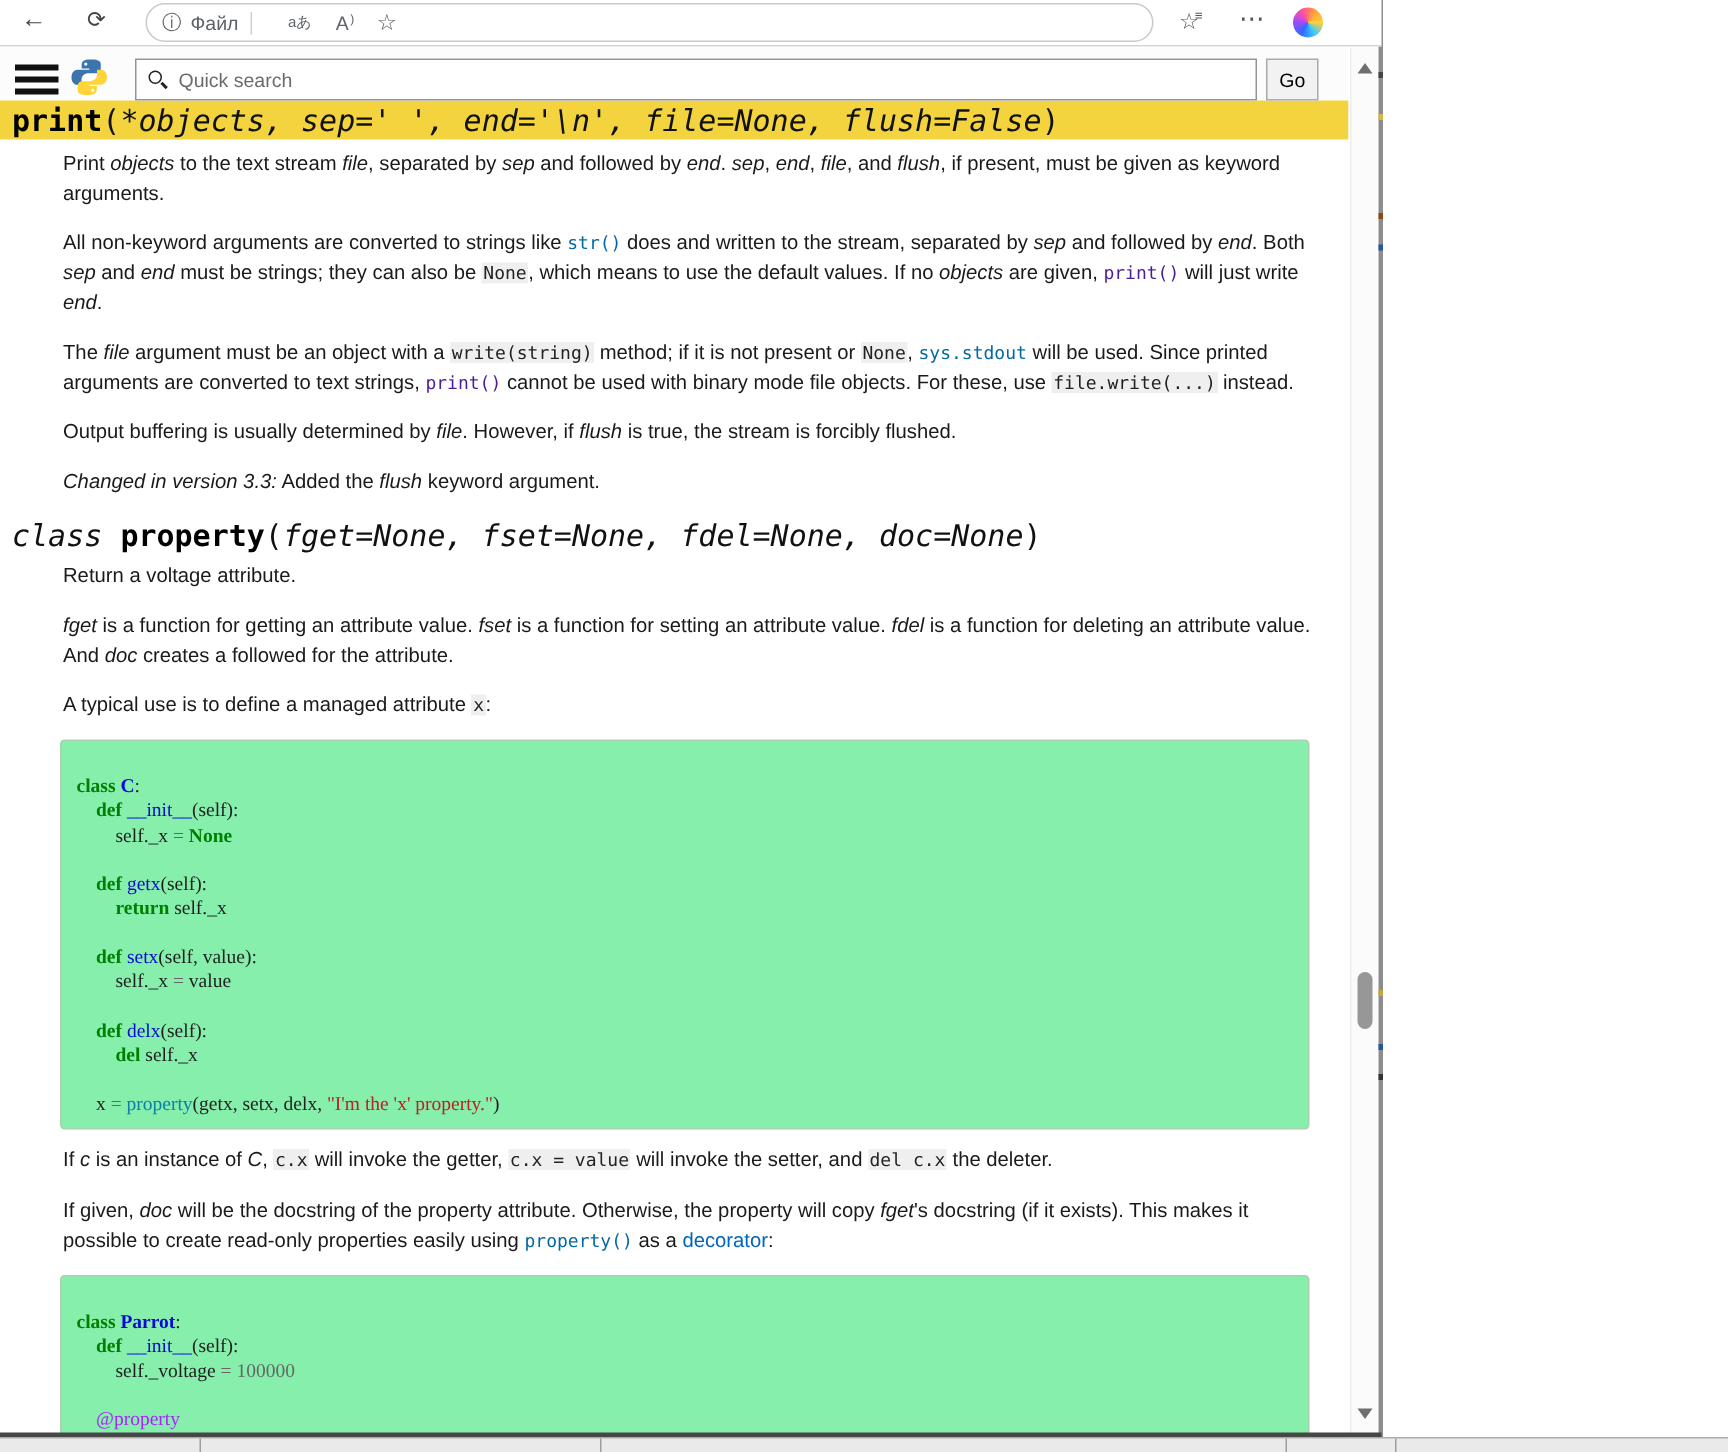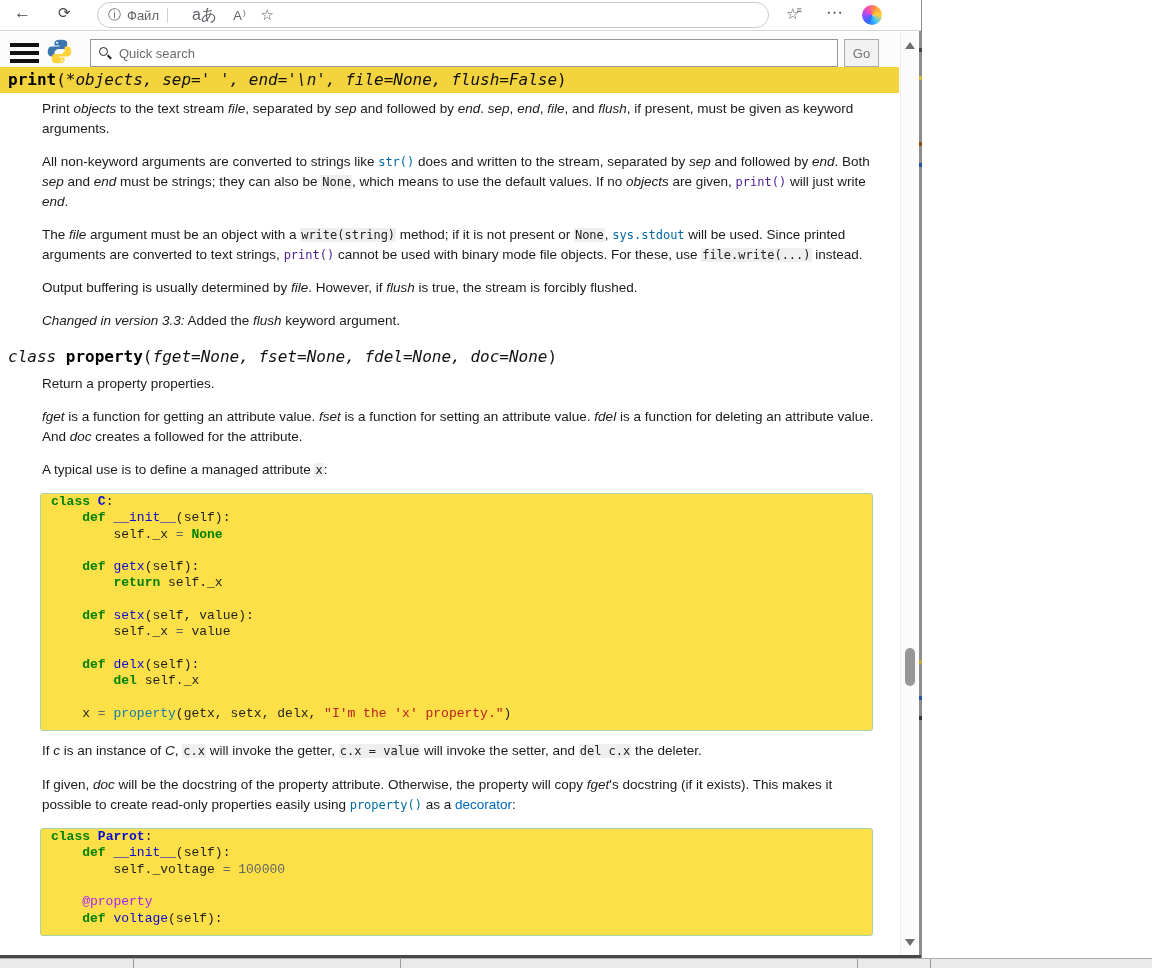--- a/index.html
+++ b/index.html
@@ -9,21 +9,21 @@
   .chrome { position:absolute; left:0; top:0; width:921px; height:31px; background:#fff; border-bottom:1px solid #d5d5d5; z-index:5; }
   .nav-ic { position:absolute; color:#454545; cursor:pointer; }
   .back { left:14px; top:3px; font-size:17px; }
   .refresh { left:58px; top:4px; font-size:15px; }
   .addrbar { position:absolute; left:97px; top:2px; width:672px; height:26px; border:1px solid #c9c9c9; border-radius:14px; display:flex; align-items:center; padding:0 10px; background:#fff; }
   .info-ic { font-size:13px; color:#5f6368; margin-right:6px; }
   .site-label { font-size:13px; color:#5f6368; }
   .addr-div { width:1px; height:15px; background:#d0d0d0; margin:0 8px; }
   .url-text { font-size:13px; color:#202124; flex:1; white-space:nowrap; overflow:hidden; }
   .addr-ic { color:#5f6368; margin-left:16px; }
-  .translate { font-size:16px; }
+  .translate { font-size:10px; }
   .readaloud { font-size:13px; position:relative; }
   .readaloud::after { content:")"; font-size:8px; position:relative; top:-5px; left:1px; }
   .star { font-size:15px; color:#555; }
   .collections { position:absolute; left:786px; top:5px; font-size:15px; color:#555; cursor:pointer; }
   .collections::after { content:"\2261"; font-size:9px; position:relative; top:-6px; left:-3px; }
   .dots { position:absolute; left:826px; top:2px; font-size:17px; color:#555; cursor:pointer; }
   .copilot { position:absolute; left:862px; top:5px; width:20px; height:20px; border-radius:50%;
              background:conic-gradient(from 210deg, #2f6bff, #9a4dff, #ff4da6, #ff9d3c, #ffd23c, #3cc8ff, #2f6bff); cursor:pointer; }
 
   
@@ -31,43 +31,43 @@
 
   .doc-header { position:relative; height:34px; background:#fcfcfc; }
   .hamburger { position:absolute; left:10px; top:11px; width:29px; height:20px; cursor:pointer; }
   .hamburger i { display:block; height:3.5px; background:#111; margin-bottom:4.5px; }
   .pylogo { position:absolute; left:46px; top:6px; cursor:pointer; }
   .searchwrap { position:absolute; left:90px; top:7px; width:748px; height:28px; }
   .search-input { width:100%; height:100%; border:1px solid #949494; padding:0 6px 0 28px; font-size:13px; font-family:"Liberation Sans",sans-serif; color:#222; background:#fff; outline:none; }
   .search-input::placeholder { color:#6b6b6b; }
   .mag { position:absolute; left:9px; top:8px; width:9px; height:9px; border:1.6px solid #222; border-radius:50%; pointer-events:none; }
   .mag::after { content:""; position:absolute; left:7px; top:8px; width:5px; height:1.7px; background:#222; transform:rotate(45deg); }
-  .go-btn { position:absolute; left:844px; top:7px; width:35px; height:28px; border:1px solid #ababab; background:#f2f2f2; font-size:13px; color:#737373; font-family:"Liberation Sans",sans-serif; cursor:pointer; }
+  .go-btn { position:absolute; left:844px; top:7px; width:35px; height:28px; border:1px solid #ababab; background:#f2f2f2; font-size:13px; color:#000000; font-family:"Liberation Sans",sans-serif; cursor:pointer; }
 
   
-  .sig { font-family:"DejaVu Sans Mono", monospace; font-size:16px; line-height:22px; padding-left:8px; color:#111; white-space:pre; }
+  .sig { font-family:"DejaVu Sans Mono", monospace; font-size:20px; line-height:22px; padding-left:8px; color:#111; white-space:pre; }
   .sig-highlight { background:#f3d43f; padding-top:2px; padding-bottom:2px; margin-top:1px; }
   .sig-property { margin-top:15px; }
   .r-sn { font-weight:bold; color:#000; }
   .r-i { font-style:italic; }
 
   .dd { padding:6px 14px 0 42px; }
   .para { font-size:13.5px; line-height:20px; color:#1a1a1a; margin-bottom:13px; }
   .mt10 { margin-top:10px; }
   .mt14 { margin-top:14px; }
 
   .r-code, .r-codelink, .r-codevisited { font-family:"DejaVu Sans Mono", monospace; font-size:12px; }
   .r-code { background:#efefef; color:#222; padding:0 1px; }
   .r-codelink { color:#0369a1; cursor:pointer; }
   .r-codevisited { color:#4c1d95; cursor:pointer; }
   .r-link { color:#0066bb; cursor:pointer; }
 
   
-  .codeblock { margin:11px 12px 0 -2px; border:1px solid #aad1ae; border-radius:3px; background:#fde047;
-               padding:0 10px 8px; font-family:Liberation Mono, monospace; font-size:13px; line-height:16.3px; color:#1f1f1f; }
+  .codeblock { margin:11px 12px 0 -2px; border:1px solid #aad1ae; border-radius:3px; background:#86efac;
+               padding:22px 10px 8px; font-family:Liberation Serif, serif; font-size:13px; line-height:16.3px; color:#1f1f1f; }
   .cb2 { margin-top:12px; }
   .cl { white-space:pre; }
   .c-k  { color:#008000; font-weight:bold; }
   .c-kc { color:#008000; font-weight:bold; }
   .c-nc { color:#0909d6; font-weight:bold; }
   .c-nf { color:#0909d6; }
   .c-nb { color:#0e7daa; }
   .c-s  { color:#ba2121; }
   .c-d  { color:#aa22ff; }
   .c-o  { color:#666; }
@@ -133,21 +133,21 @@
     <p class="para"><span>Print </span><span class="r-i">objects</span><span> to the text stream </span><span class="r-i">file</span><span>, separated by </span><span class="r-i">sep</span><span> and followed by </span><span class="r-i">end</span><span>. </span><span class="r-i">sep</span><span>, </span><span class="r-i">end</span><span>, </span><span class="r-i">file</span><span>, and </span><span class="r-i">flush</span><span>, if present, must be given as keyword arguments.</span></p>
     <p class="para"><span>All non-keyword arguments are converted to strings like </span><span class="r-codelink">str()</span><span> does and written to the stream, separated by </span><span class="r-i">sep</span><span> and followed by </span><span class="r-i">end</span><span>. Both </span><span class="r-i">sep</span><span> and </span><span class="r-i">end</span><span> must be strings; they can also be </span><span class="r-code">None</span><span>, which means to use the default values. If no </span><span class="r-i">objects</span><span> are given, </span><span class="r-codevisited">print()</span><span> will just write </span><span class="r-i">end</span><span>.</span></p>
     <p class="para"><span>The </span><span class="r-i">file</span><span> argument must be an object with a </span><span class="r-code">write(string)</span><span> method; if it is not present or </span><span class="r-code">None</span><span>, </span><span class="r-codelink">sys.stdout</span><span> will be used. Since printed arguments are converted to text strings, </span><span class="r-codevisited">print()</span><span> cannot be used with binary mode file objects. For these, use </span><span class="r-code">file.write(...)</span><span> instead.</span></p>
     <p class="para"><span>Output buffering is usually determined by </span><span class="r-i">file</span><span>. However, if </span><span class="r-i">flush</span><span> is true, the stream is forcibly flushed.</span></p>
     <p class="para"><span class="r-i">Changed in version 3.3:</span><span> Added the </span><span class="r-i">flush</span><span> keyword argument.</span></p>
   </div>
 
   <div class="sig sig-property"><span class="r-i">class </span><span class="r-sn">property</span><span>(</span><span class="r-i">fget=None, fset=None, fdel=None, doc=None</span><span>)</span></div>
 
   <div class="dd">
-    <p class="para"><span>Return a property properties.</span></p>
+    <p class="para"><span>Return a voltage attribute.</span></p>
     <p class="para"><span class="r-i">fget</span><span> is a function for getting an attribute value. </span><span class="r-i">fset</span><span> is a function for setting an attribute value. </span><span class="r-i">fdel</span><span> is a function for deleting an attribute value. And </span><span class="r-i">doc</span><span> creates a followed for the attribute.</span></p>
     <p class="para"><span>A typical use is to define a managed attribute </span><span class="r-code">x</span><span>:</span></p>
 
     <pre class="codeblock"><div class="cl"><span class="c-k">class</span><span> </span><span class="c-nc">C</span><span>:</span></div><div class="cl"><span>    </span><span class="c-k">def</span><span> </span><span class="c-nf">__init__</span><span>(self):</span></div><div class="cl"><span>        self._x </span><span class="c-o">=</span><span> </span><span class="c-kc">None</span></div><div class="cl">&nbsp;</div><div class="cl"><span>    </span><span class="c-k">def</span><span> </span><span class="c-nf">getx</span><span>(self):</span></div><div class="cl"><span>        </span><span class="c-k">return</span><span> self._x</span></div><div class="cl">&nbsp;</div><div class="cl"><span>    </span><span class="c-k">def</span><span> </span><span class="c-nf">setx</span><span>(self, value):</span></div><div class="cl"><span>        self._x </span><span class="c-o">=</span><span> value</span></div><div class="cl">&nbsp;</div><div class="cl"><span>    </span><span class="c-k">def</span><span> </span><span class="c-nf">delx</span><span>(self):</span></div><div class="cl"><span>        </span><span class="c-k">del</span><span> self._x</span></div><div class="cl">&nbsp;</div><div class="cl"><span>    x </span><span class="c-o">=</span><span> </span><span class="c-nb">property</span><span>(getx, setx, delx, </span><span class="c-s">"I'm the 'x' property."</span><span>)</span></div></pre>
 
     <p class="para mt10"><span>If </span><span class="r-i">c</span><span> is an instance of </span><span class="r-i">C</span><span>, </span><span class="r-code">c.x</span><span> will invoke the getter, </span><span class="r-code">c.x = value</span><span> will invoke the setter, and </span><span class="r-code">del c.x</span><span> the deleter.</span></p>
     <p class="para mt14"><span>If given, </span><span class="r-i">doc</span><span> will be the docstring of the property attribute. Otherwise, the property will copy </span><span class="r-i">fget</span><span>'s docstring (if it exists). This makes it possible to create read-only properties easily using </span><span class="r-codelink">property()</span><span> as a </span><span class="r-link">decorator</span><span>:</span></p>
 
     <pre class="codeblock cb2"><div class="cl"><span class="c-k">class</span><span> </span><span class="c-nc">Parrot</span><span>:</span></div><div class="cl"><span>    </span><span class="c-k">def</span><span> </span><span class="c-nf">__init__</span><span>(self):</span></div><div class="cl"><span>        self._voltage </span><span class="c-o">=</span><span> </span><span class="c-m">100000</span></div><div class="cl">&nbsp;</div><div class="cl"><span>    </span><span class="c-d">@property</span></div><div class="cl"><span>    </span><span class="c-k">def</span><span> </span><span class="c-nf">voltage</span><span>(self):</span></div></pre>
   </div>

